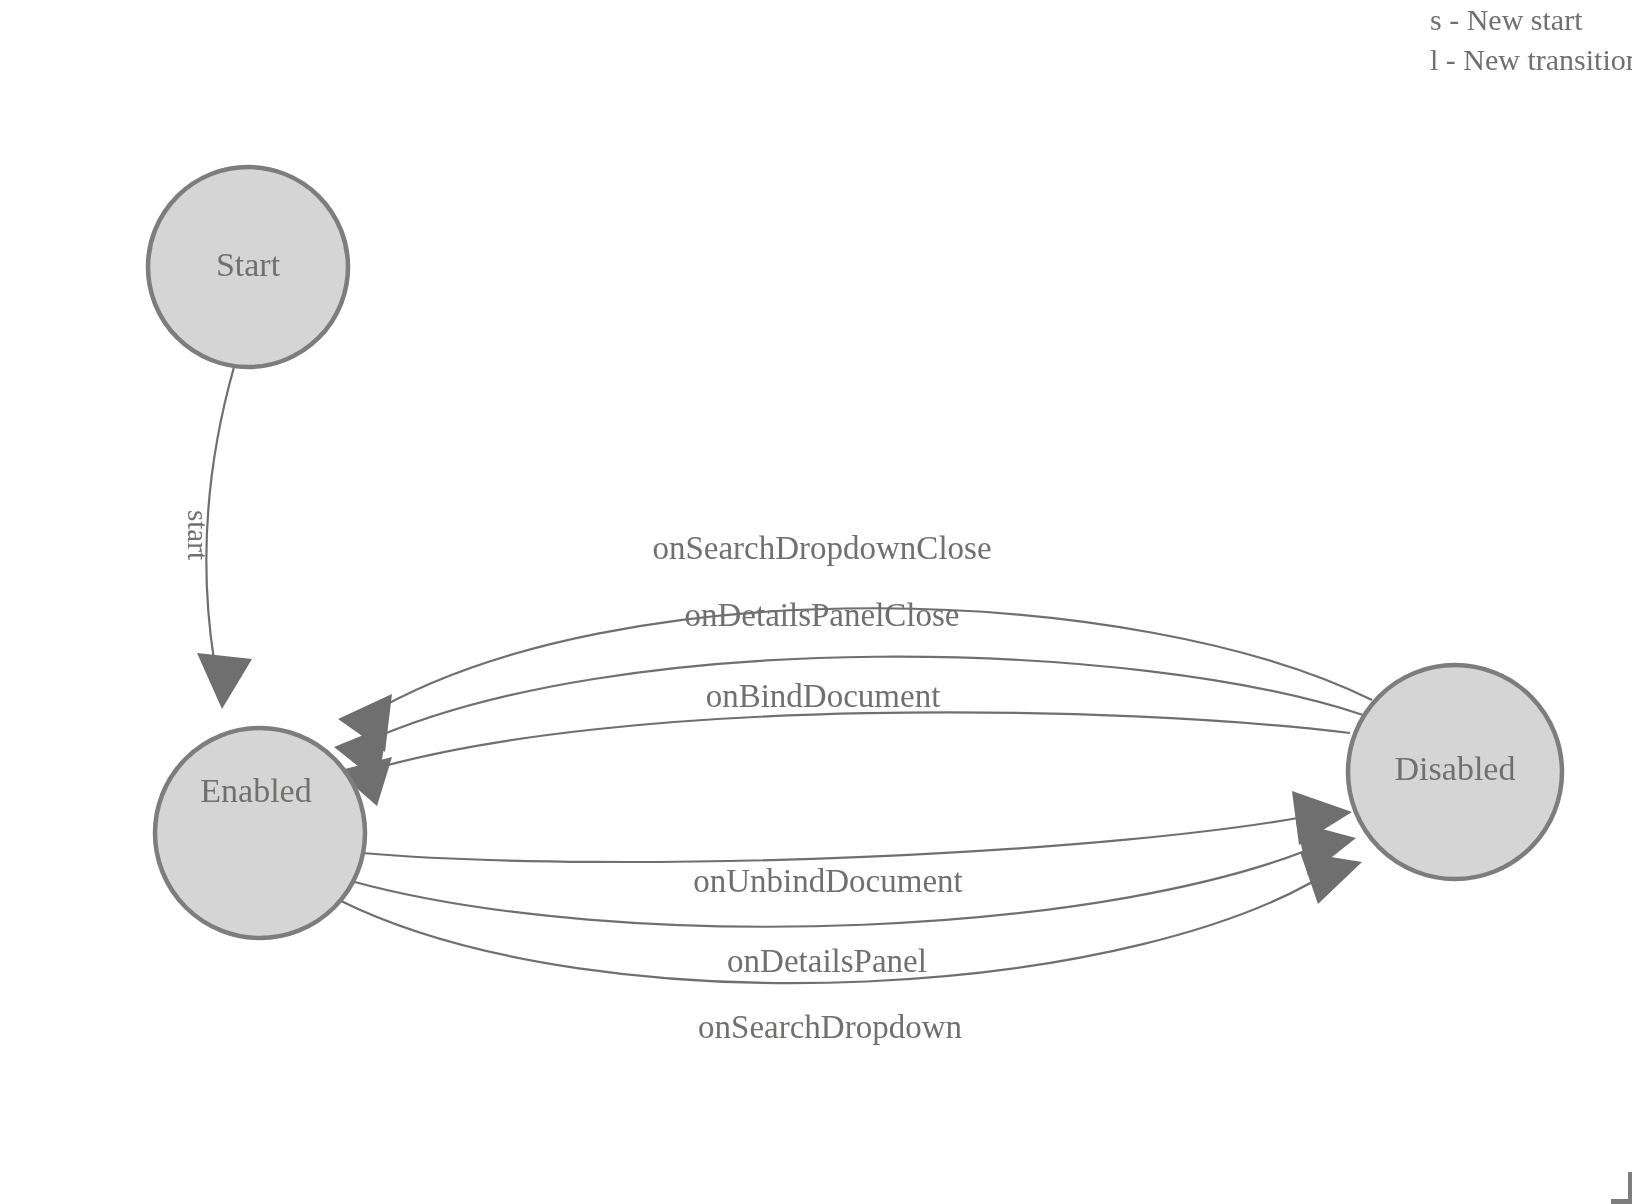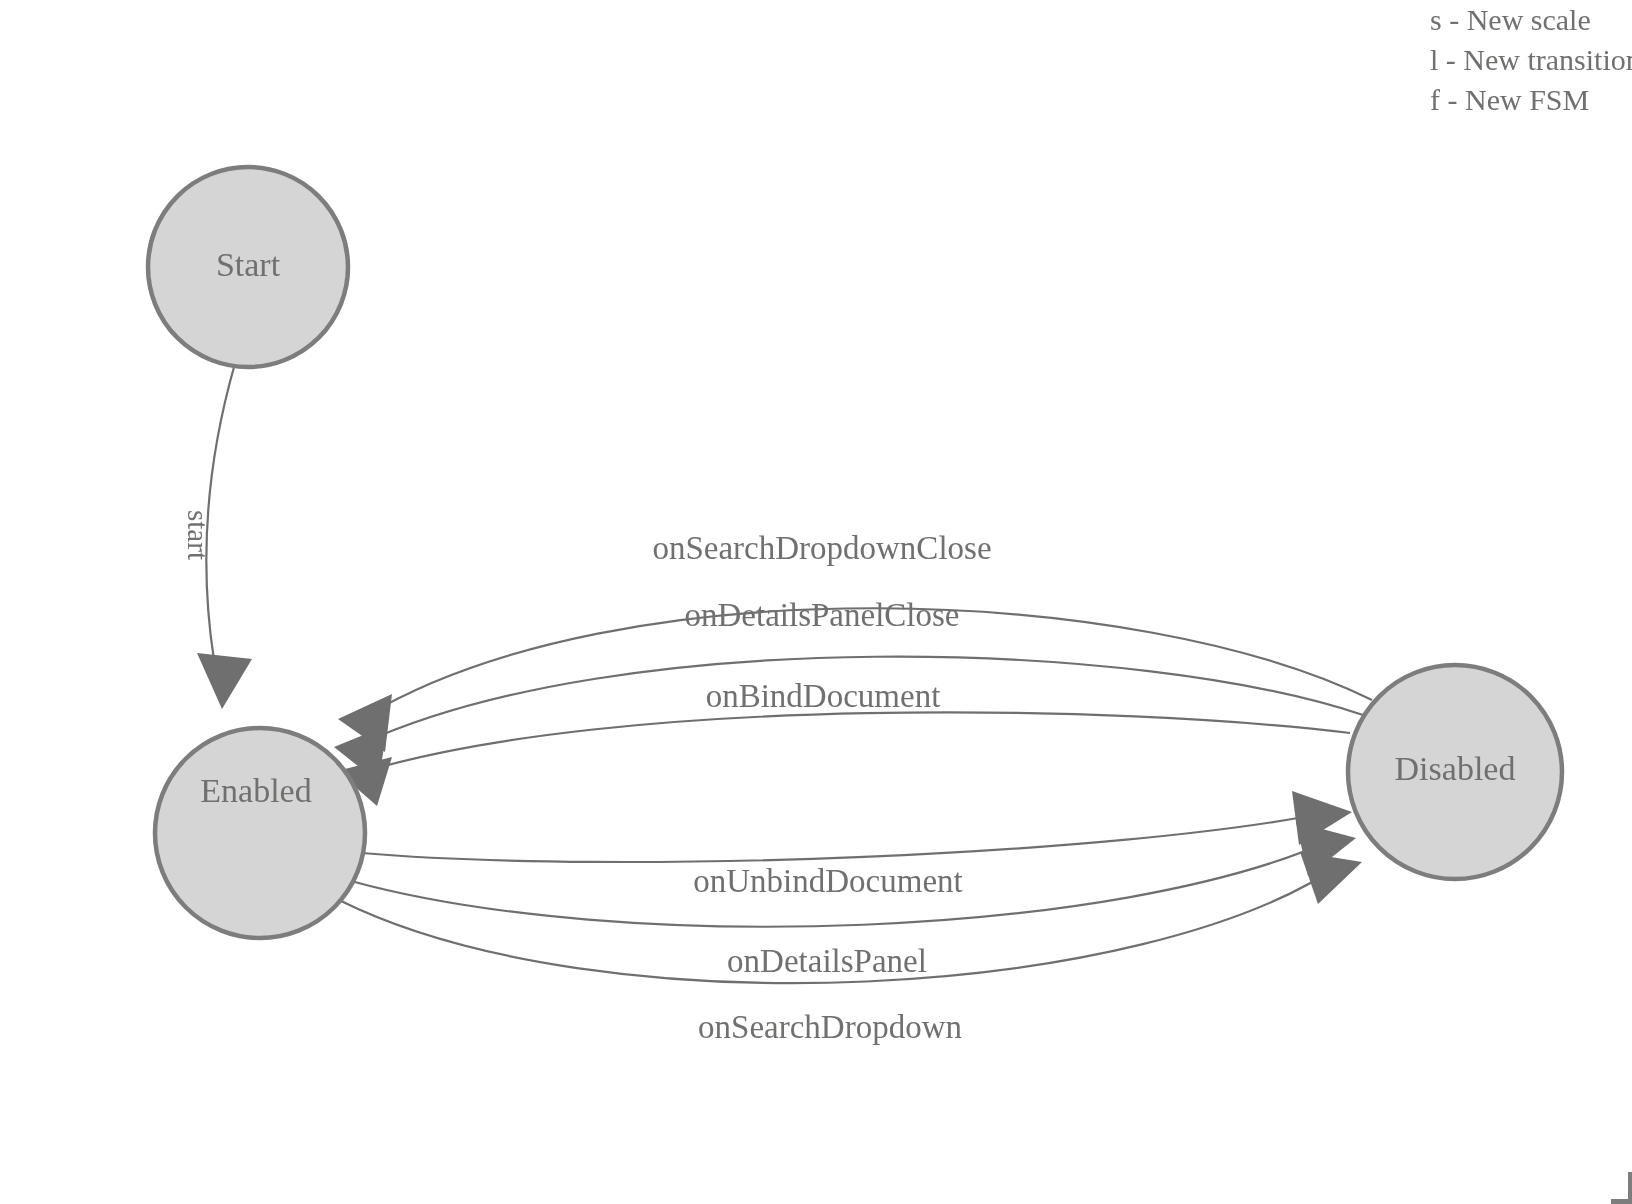--- a/index.html
+++ b/index.html
@@ -170,23 +170,22 @@
 
     <text class="edge-label" x="828" y="884">onUnbindDocument</text>
 
     <text class="edge-label" x="827" y="964">onDetailsPanel</text>
 
     <text class="edge-label" x="830" y="1030">onSearchDropdown</text>
 
   </svg>
 
   <div id="help-overlay">
-    <div class="help-line">s - New scale</div>
+    <div class="help-line">s - New start</div>
     <div class="help-line">l - New transition</div>
-    <div class="help-line">f - New FSM</div>
   </div>
 
   <div id="resize-handle">
     <div class="v-bar"></div>
     <div class="h-bar"></div>
   </div>
 
 </div>
 
 </body></html>

